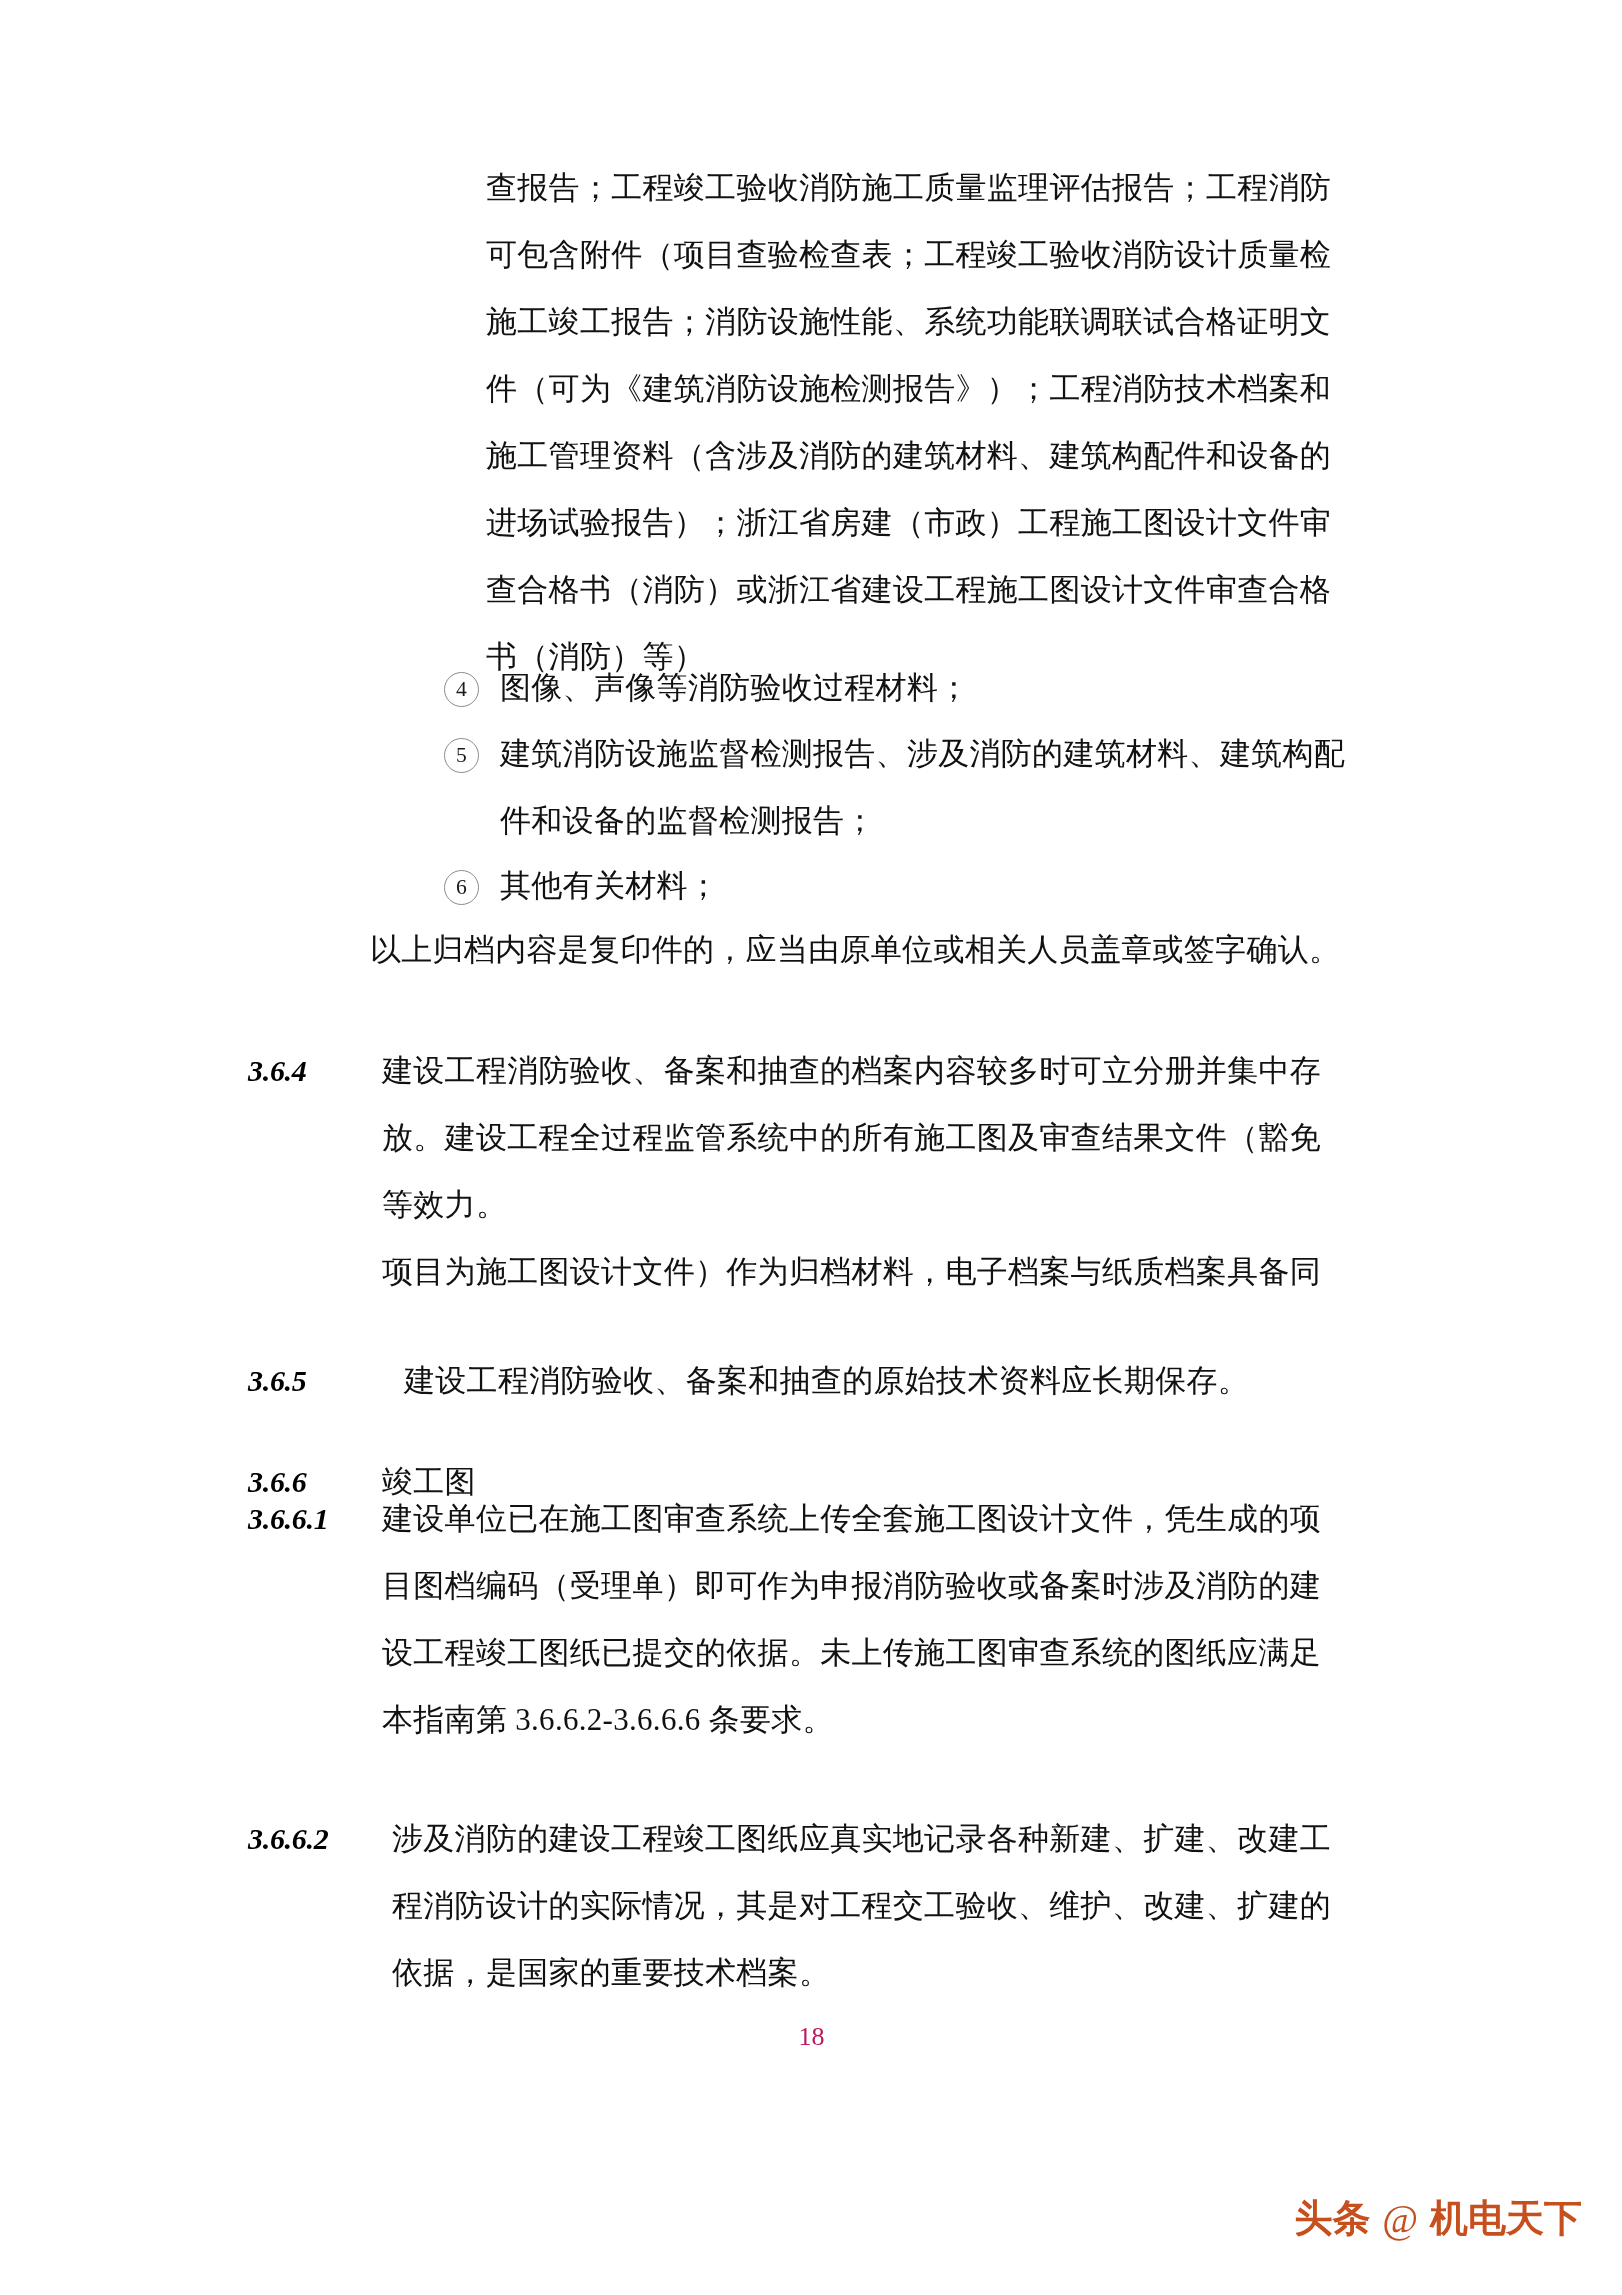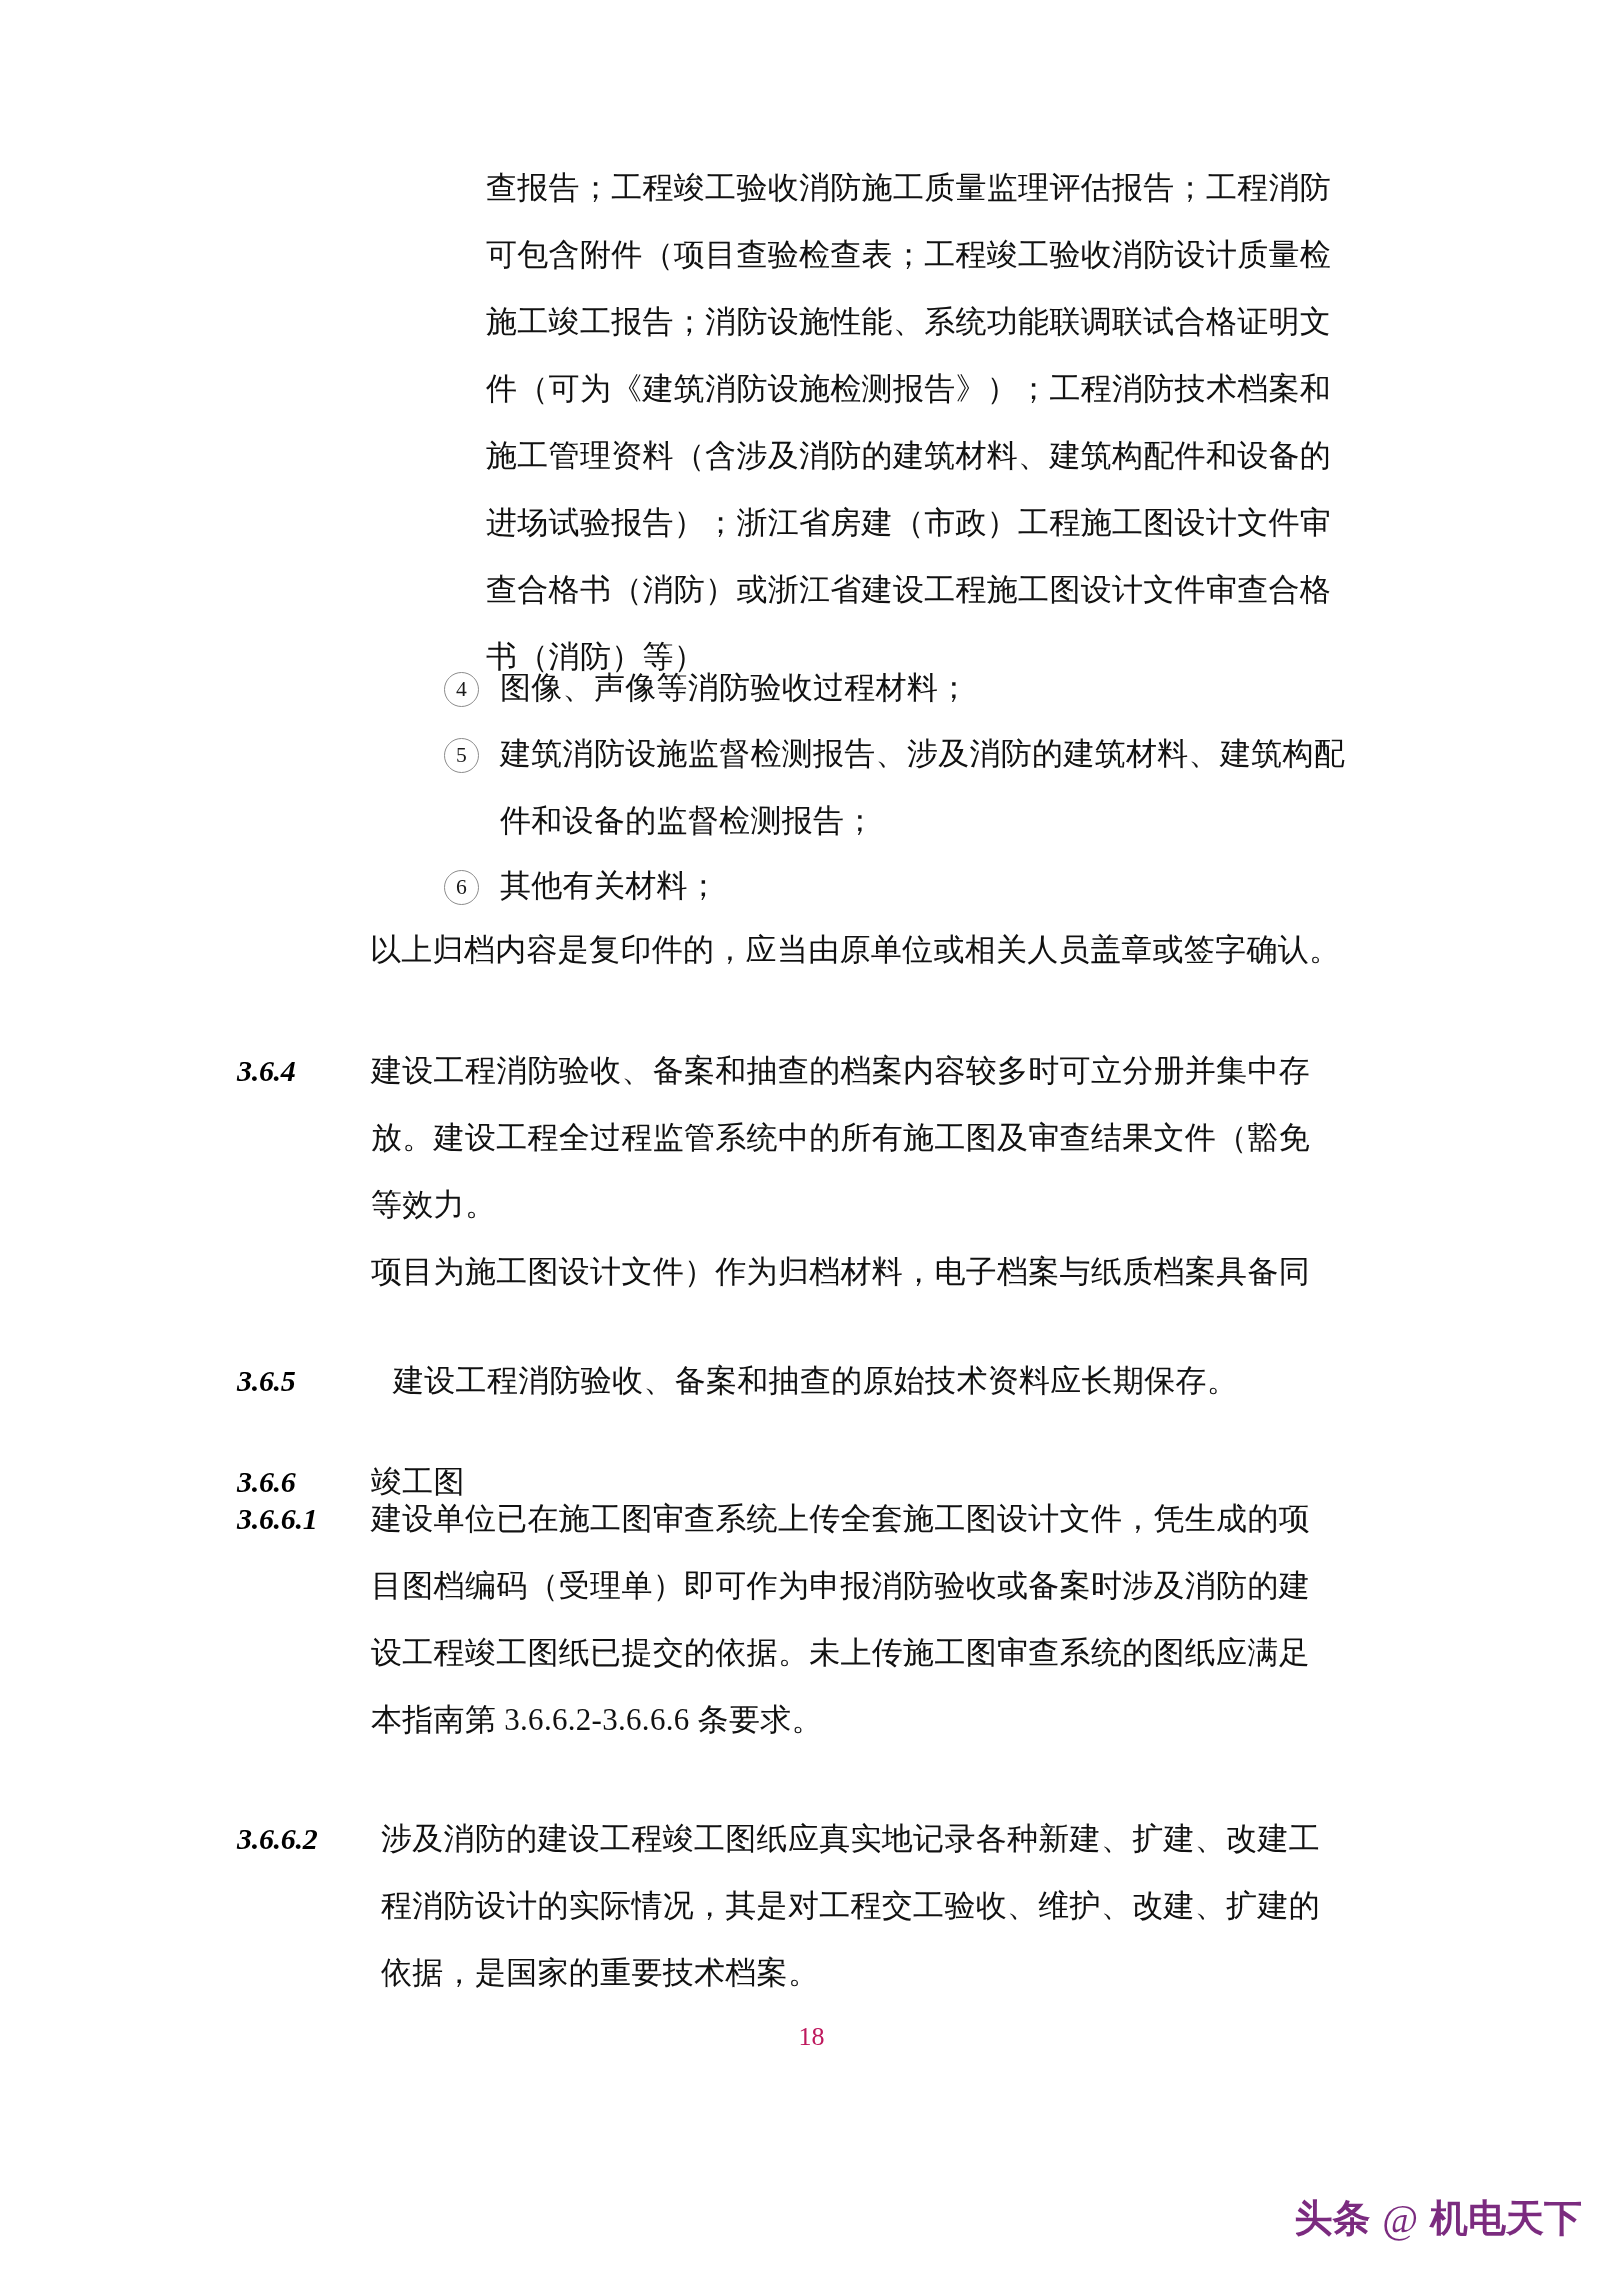--- a/index.html
+++ b/index.html
@@ -86,20 +86,21 @@
     top: 916px;
     width: 1034px;
     white-space: nowrap;
   }
 
   
   .clause {
     position: absolute;
     display: flex;
     align-items: flex-start;
+    margin-left: 11px;
   }
   .clause-num {
     flex: 0 0 auto;
     width: 134px;
     font-family: "Liberation Serif", "DejaVu Serif", serif;
     font-weight: bold;
     font-style: italic;
     font-size: 30px;
     line-height: 67px;
     letter-spacing: -0.3px;
@@ -138,21 +139,21 @@
   #watermark {
     position: absolute;
     right: 41px;
     top: 2193px;
     display: flex;
     align-items: center;
     gap: 11.8px;
     font-family: "DejaVu Sans", "Liberation Sans", sans-serif;
     font-size: 38px;
     font-weight: bold;
-    color: #701a75;
+    color: #c2410c;
     white-space: nowrap;
     opacity: 0.92;
   }
   #watermark .wm-at {
     font-family: "Liberation Serif", "DejaVu Serif", serif;
     font-size: 39px;
     font-weight: normal;
   }
 </style>
 </head>

